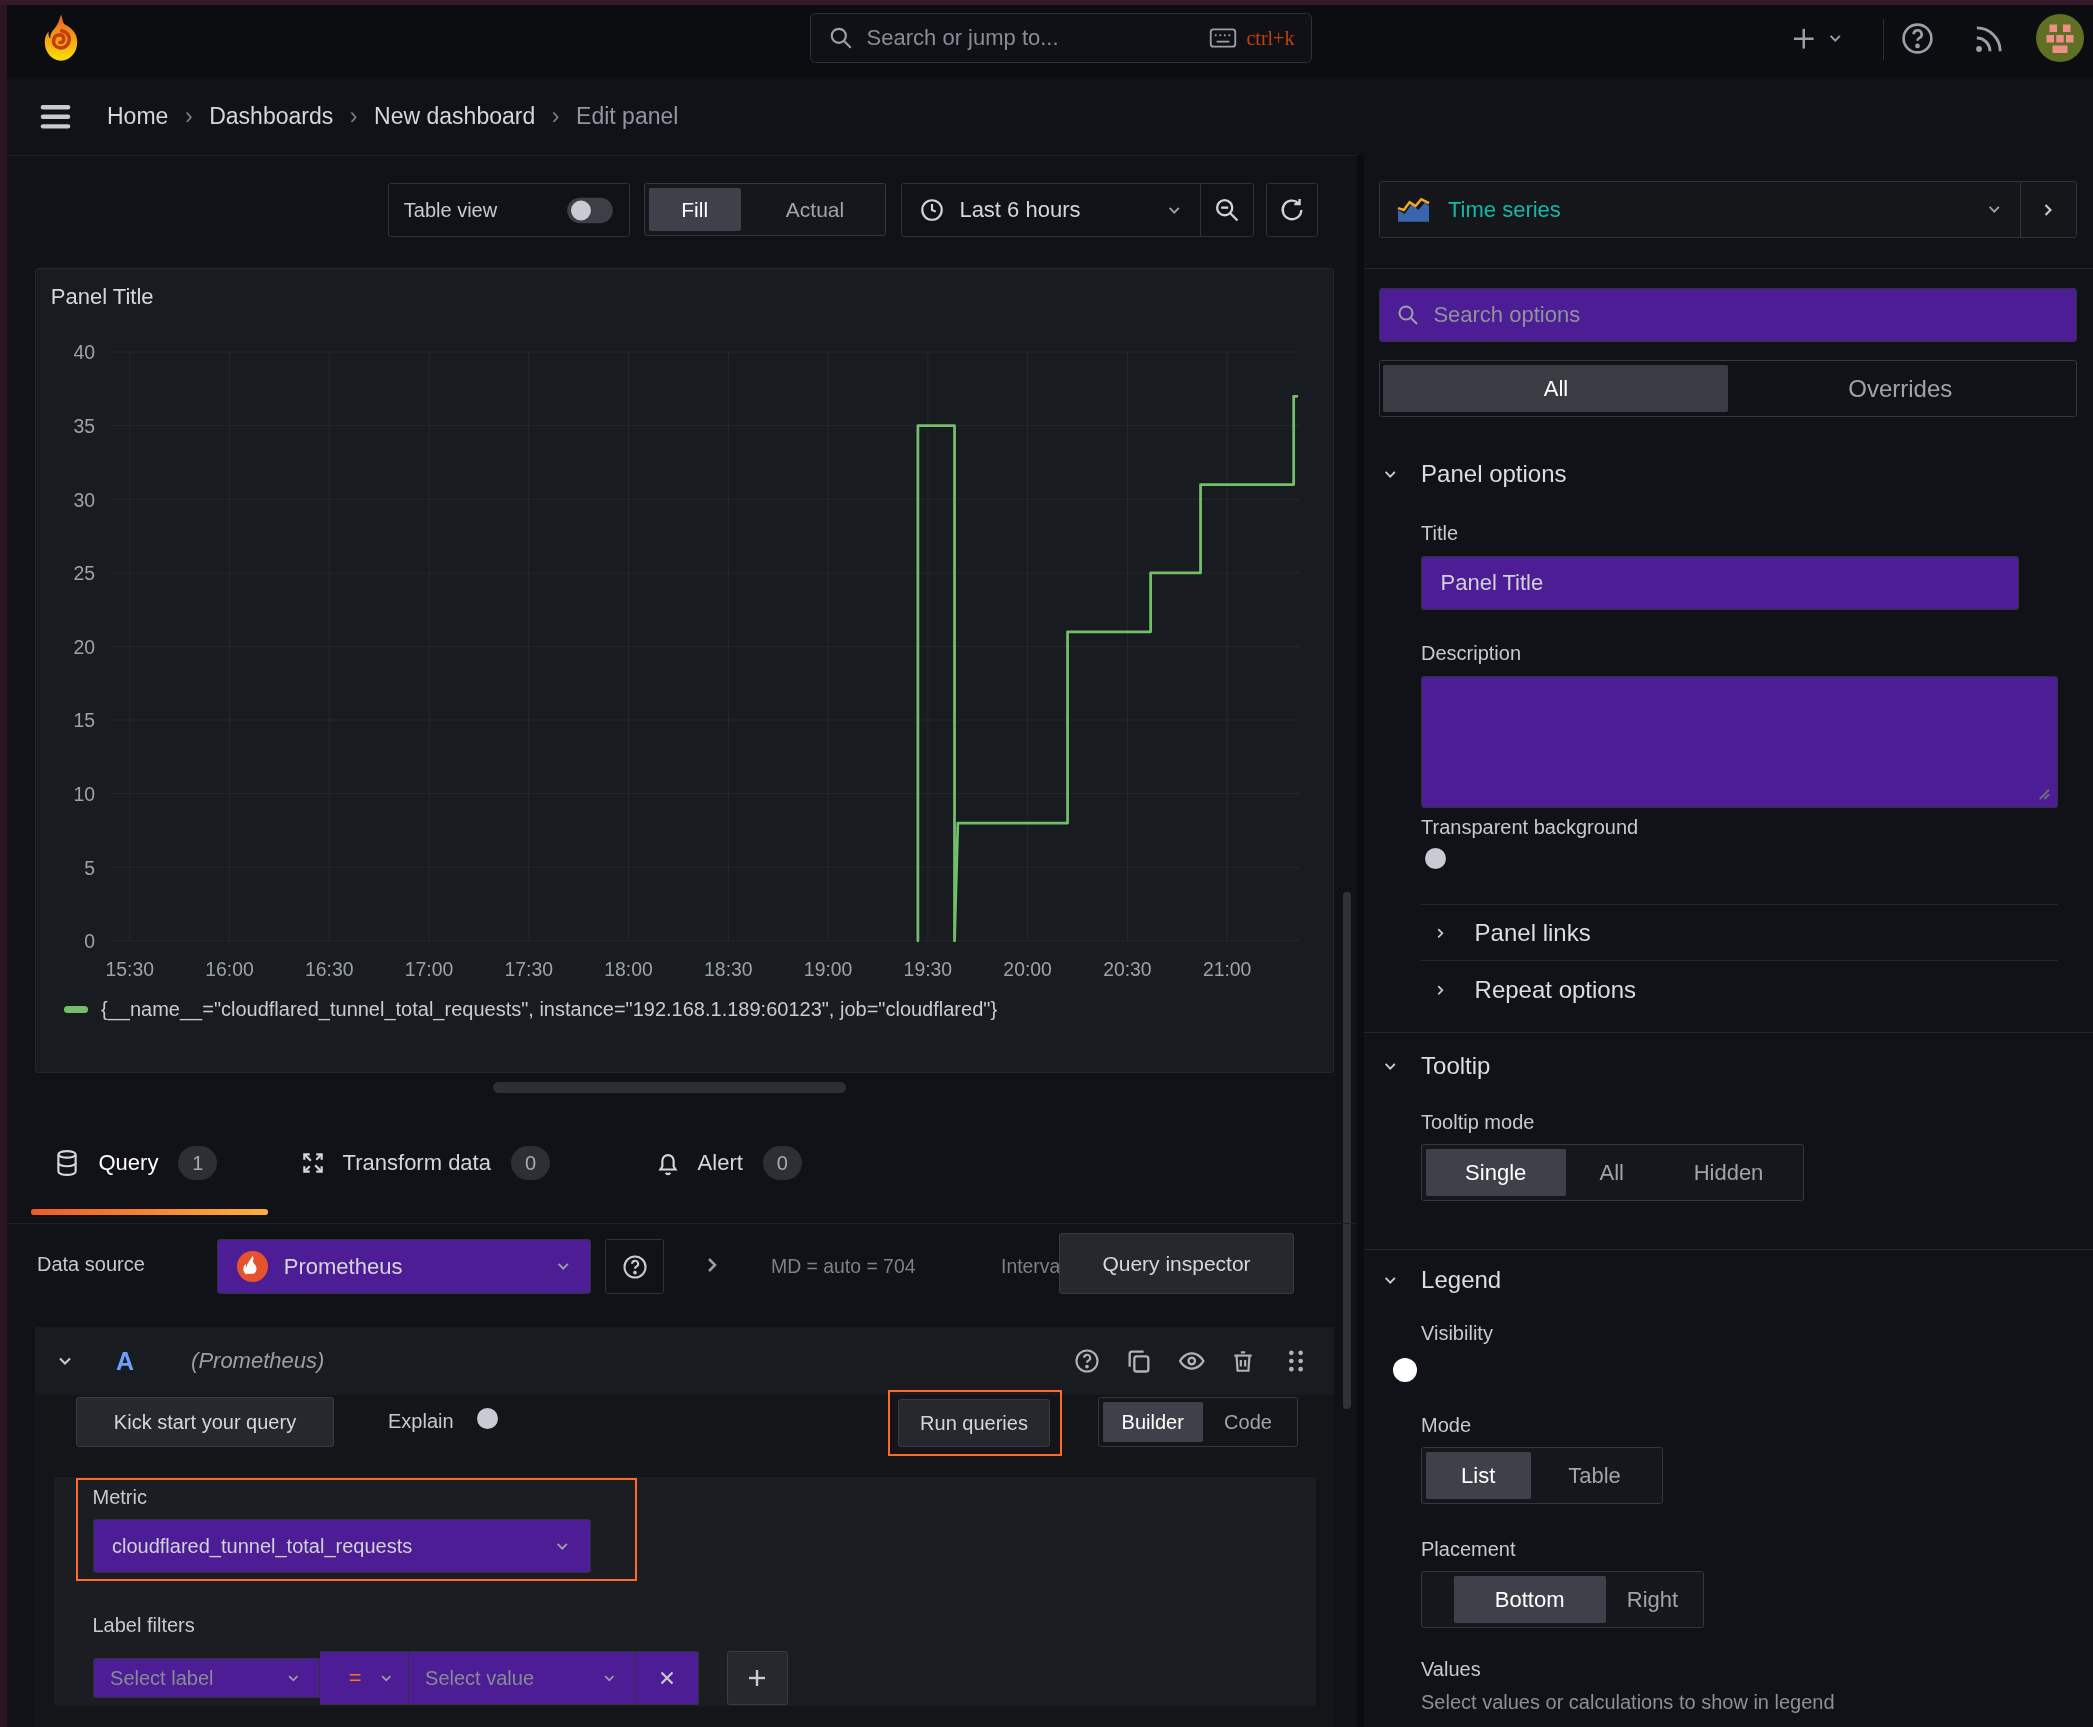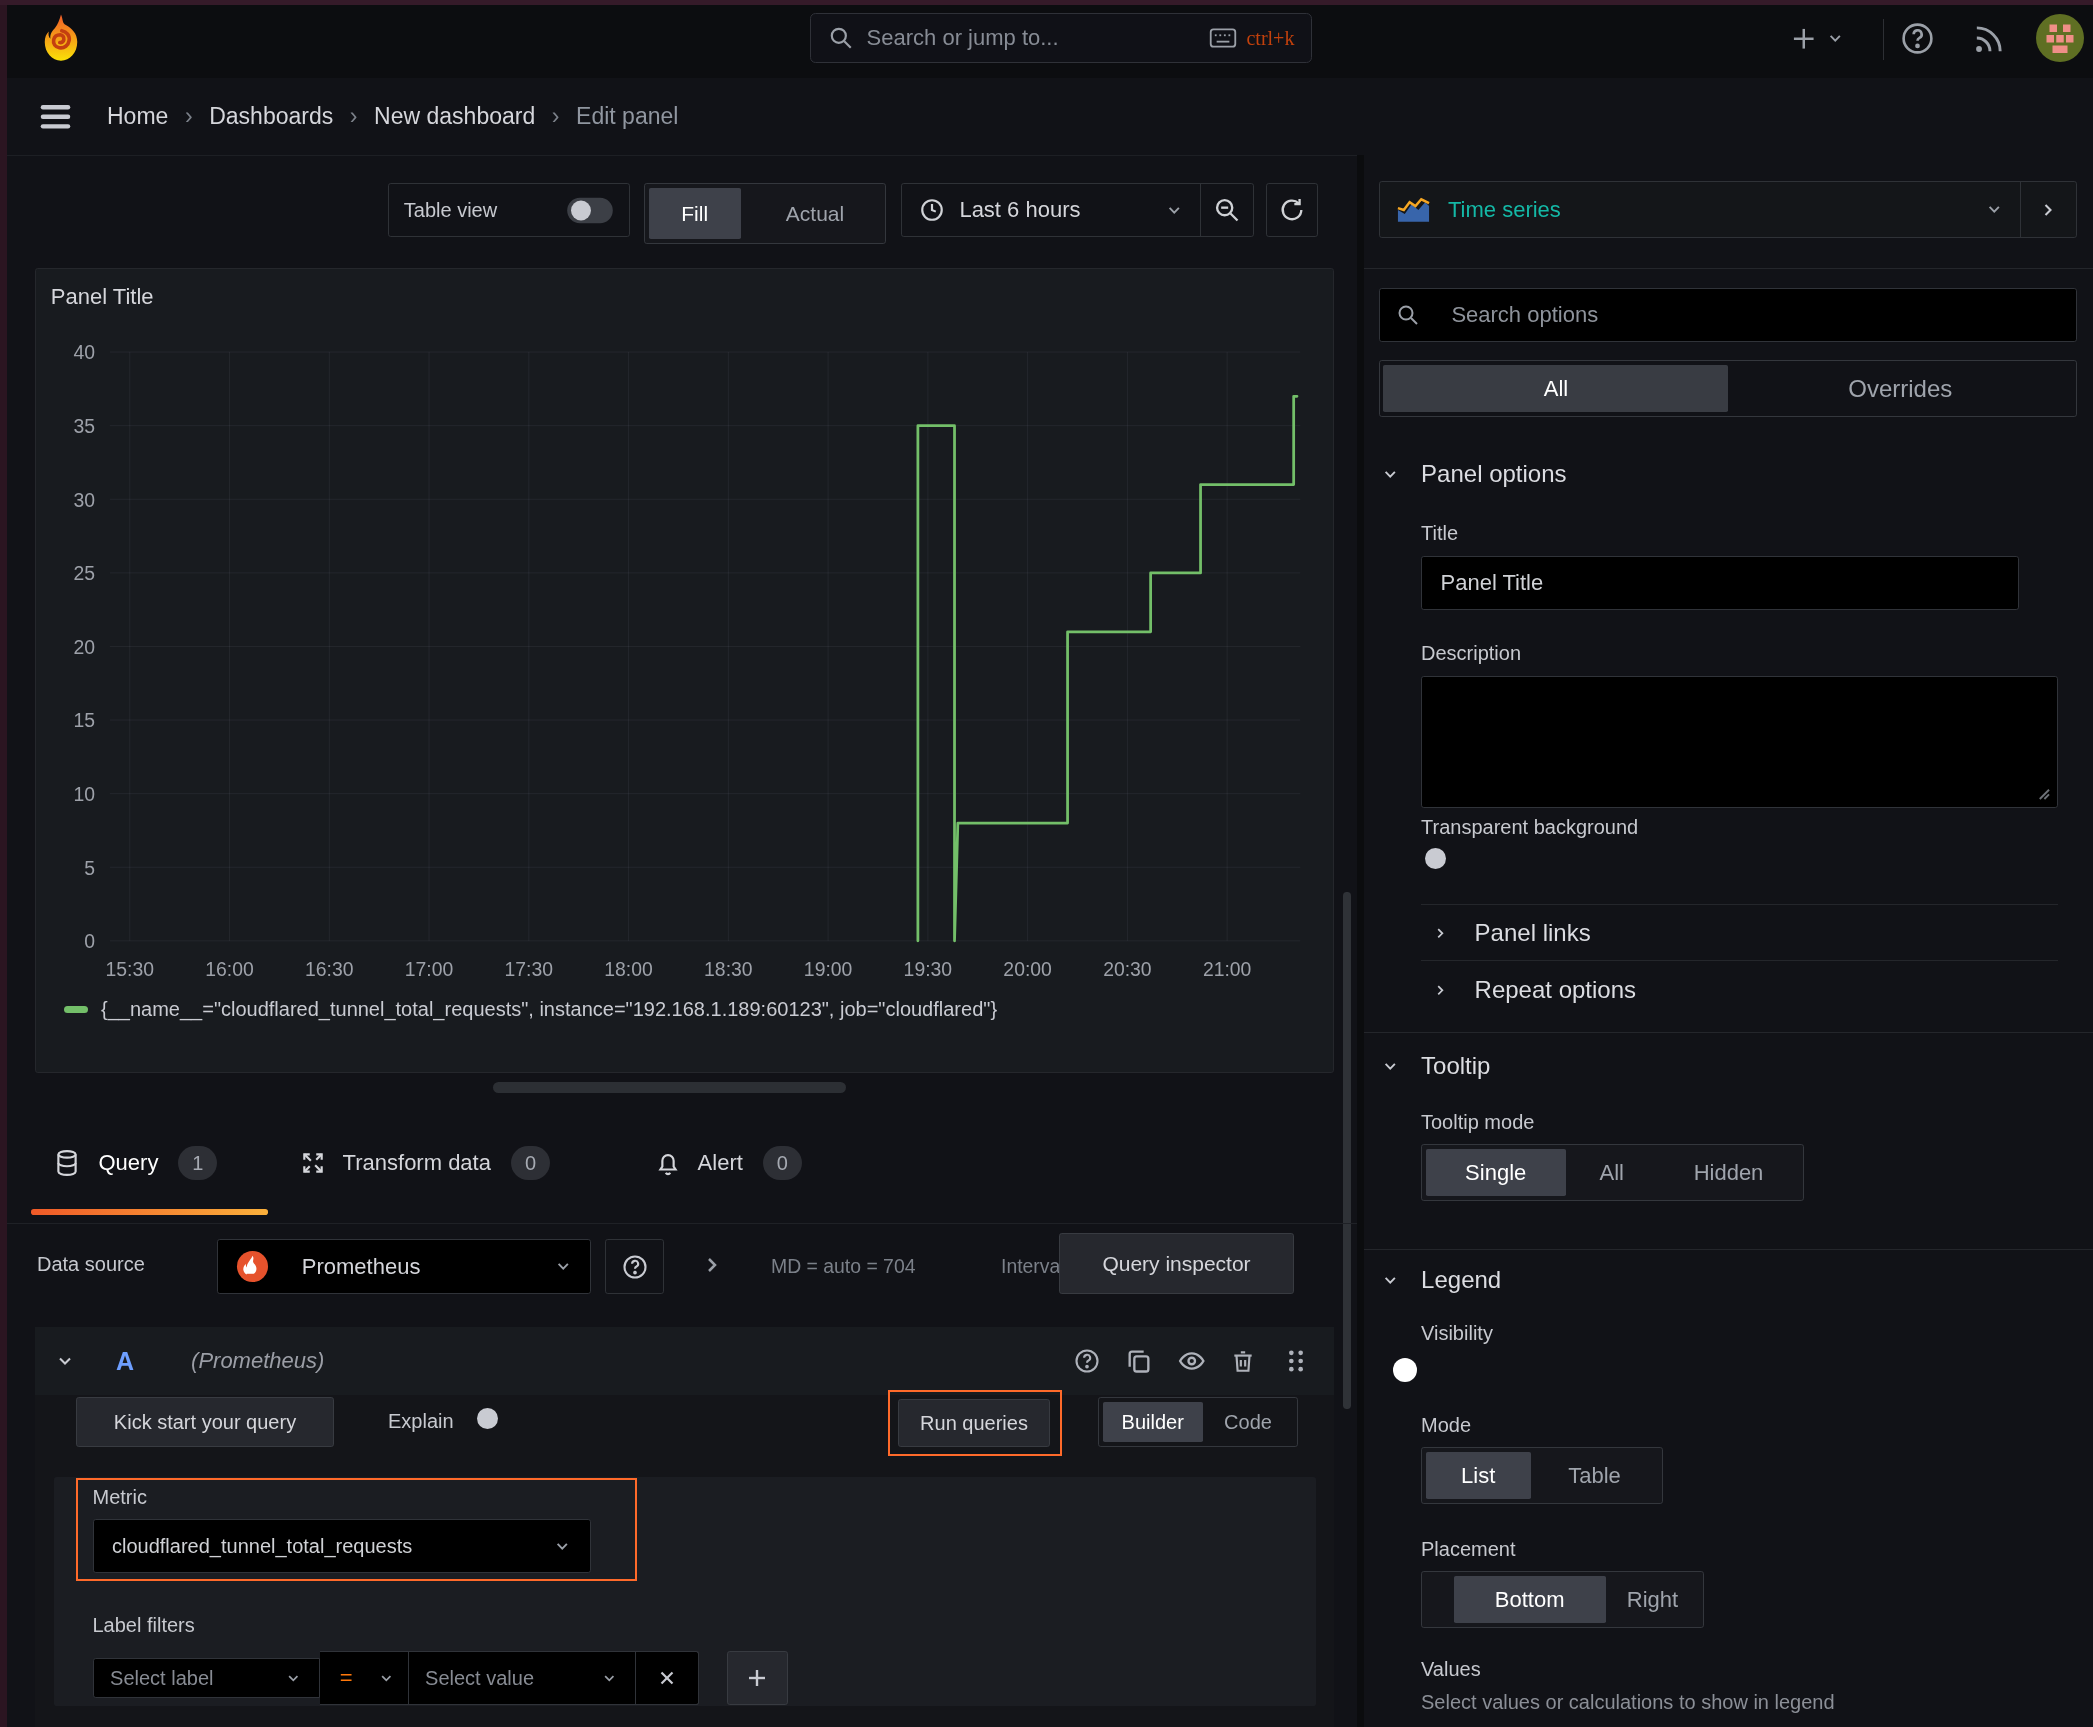--- a/index.html
+++ b/index.html
@@ -4,21 +4,21 @@
 <style>
   html,body{margin:0;padding:0;background:#0b0c0e;}
   #app{position:relative;width:2093px;height:1728px;background:#111217;overflow:hidden;
        font-family:"Liberation Sans",sans-serif;color:#ccccdc;}
   .abs{position:absolute;}
   .row{display:flex;align-items:center;}
   .ico{display:inline-flex;align-items:center;justify-content:center;}
   svg{display:block;}
   .dim{color:#7b8089;}
   .bordered{border:0.9px solid #2f3237;border-radius:2.8px;box-sizing:border-box;}
-  .inputbox{background:#000000;border:0.9px solid #303339;border-radius:2.8px;box-sizing:border-box;gap:18px;}
+  .inputbox{background:#4c1d95;border:0.9px solid #303339;border-radius:2.8px;box-sizing:border-box;}
   .raised{background:#26282e;border:0.9px solid #383b41;border-radius:2.8px;box-sizing:border-box;}
   .seg-wrap{border:0.9px solid #34373d;border-radius:2.8px;box-sizing:border-box;display:flex;align-items:stretch;padding:3.7px;background:#16171c;}
   .seg{display:flex;align-items:center;justify-content:center;font-size:21px;color:#9fa4ac;border-radius:1.8px;}
   .seg.sel{background:#3e414a;color:#ffffff;}
   .toggle{position:relative;width:48px;height:27px;border-radius:14px;background:#3c3f46;}
   .toggle .knob{position:absolute;left:3.7px;top:2.8px;width:21px;height:21px;border-radius:50%;background:#c9cbd2;}
   .toggle.on{background:#3d71d9;}
   .toggle.on .knob{left:auto;right:3.7px;background:#ffffff;}
   .badge{min-width:39px;height:34px;border-radius:17.5px;background:#2d2f35;color:#a6aab2;
          font-size:20px;display:inline-flex;align-items:center;justify-content:center;padding:0 9.2px;box-sizing:border-box;}
@@ -137,21 +137,21 @@
     </span>
   </div>
 
   <div class="abs row bordered" style="left:388px;top:183px;width:242px;height:54px;padding:0 14.8px;">
     <span class="lbl" style="flex:1;">Table view</span>
     <span class="toggle" style="transform:scale(0.95);">
         <span class="knob"></span>
       </span>
   </div>
 
-  <div class="abs seg-wrap" style="left:644px;top:183px;width:242px;height:61px;">
+  <div class="abs seg-wrap" style="left:644px;top:183px;width:242px;height:53px;">
     <span class="seg sel" style="width:92px;">Fill</span>
     <span class="seg" style="flex:1;margin-left:8px;">Actual</span>
   </div>
 
   <div class="abs row bordered" style="left:901px;top:183px;width:353px;height:54px;">
     <span class="row" style="flex:1;height:100%;padding:0 16.6px;">
       <span class="ico" style="margin-right:14.8px;">
         <svg width="26" height="26" viewBox="0 0 24 24" fill="none" stroke="#d0d2d6" stroke-width="2">
           <circle cx="12" cy="12" r="9"></circle>
             <polyline points="12,6.5 12,12 15.5,13.5"></polyline>

